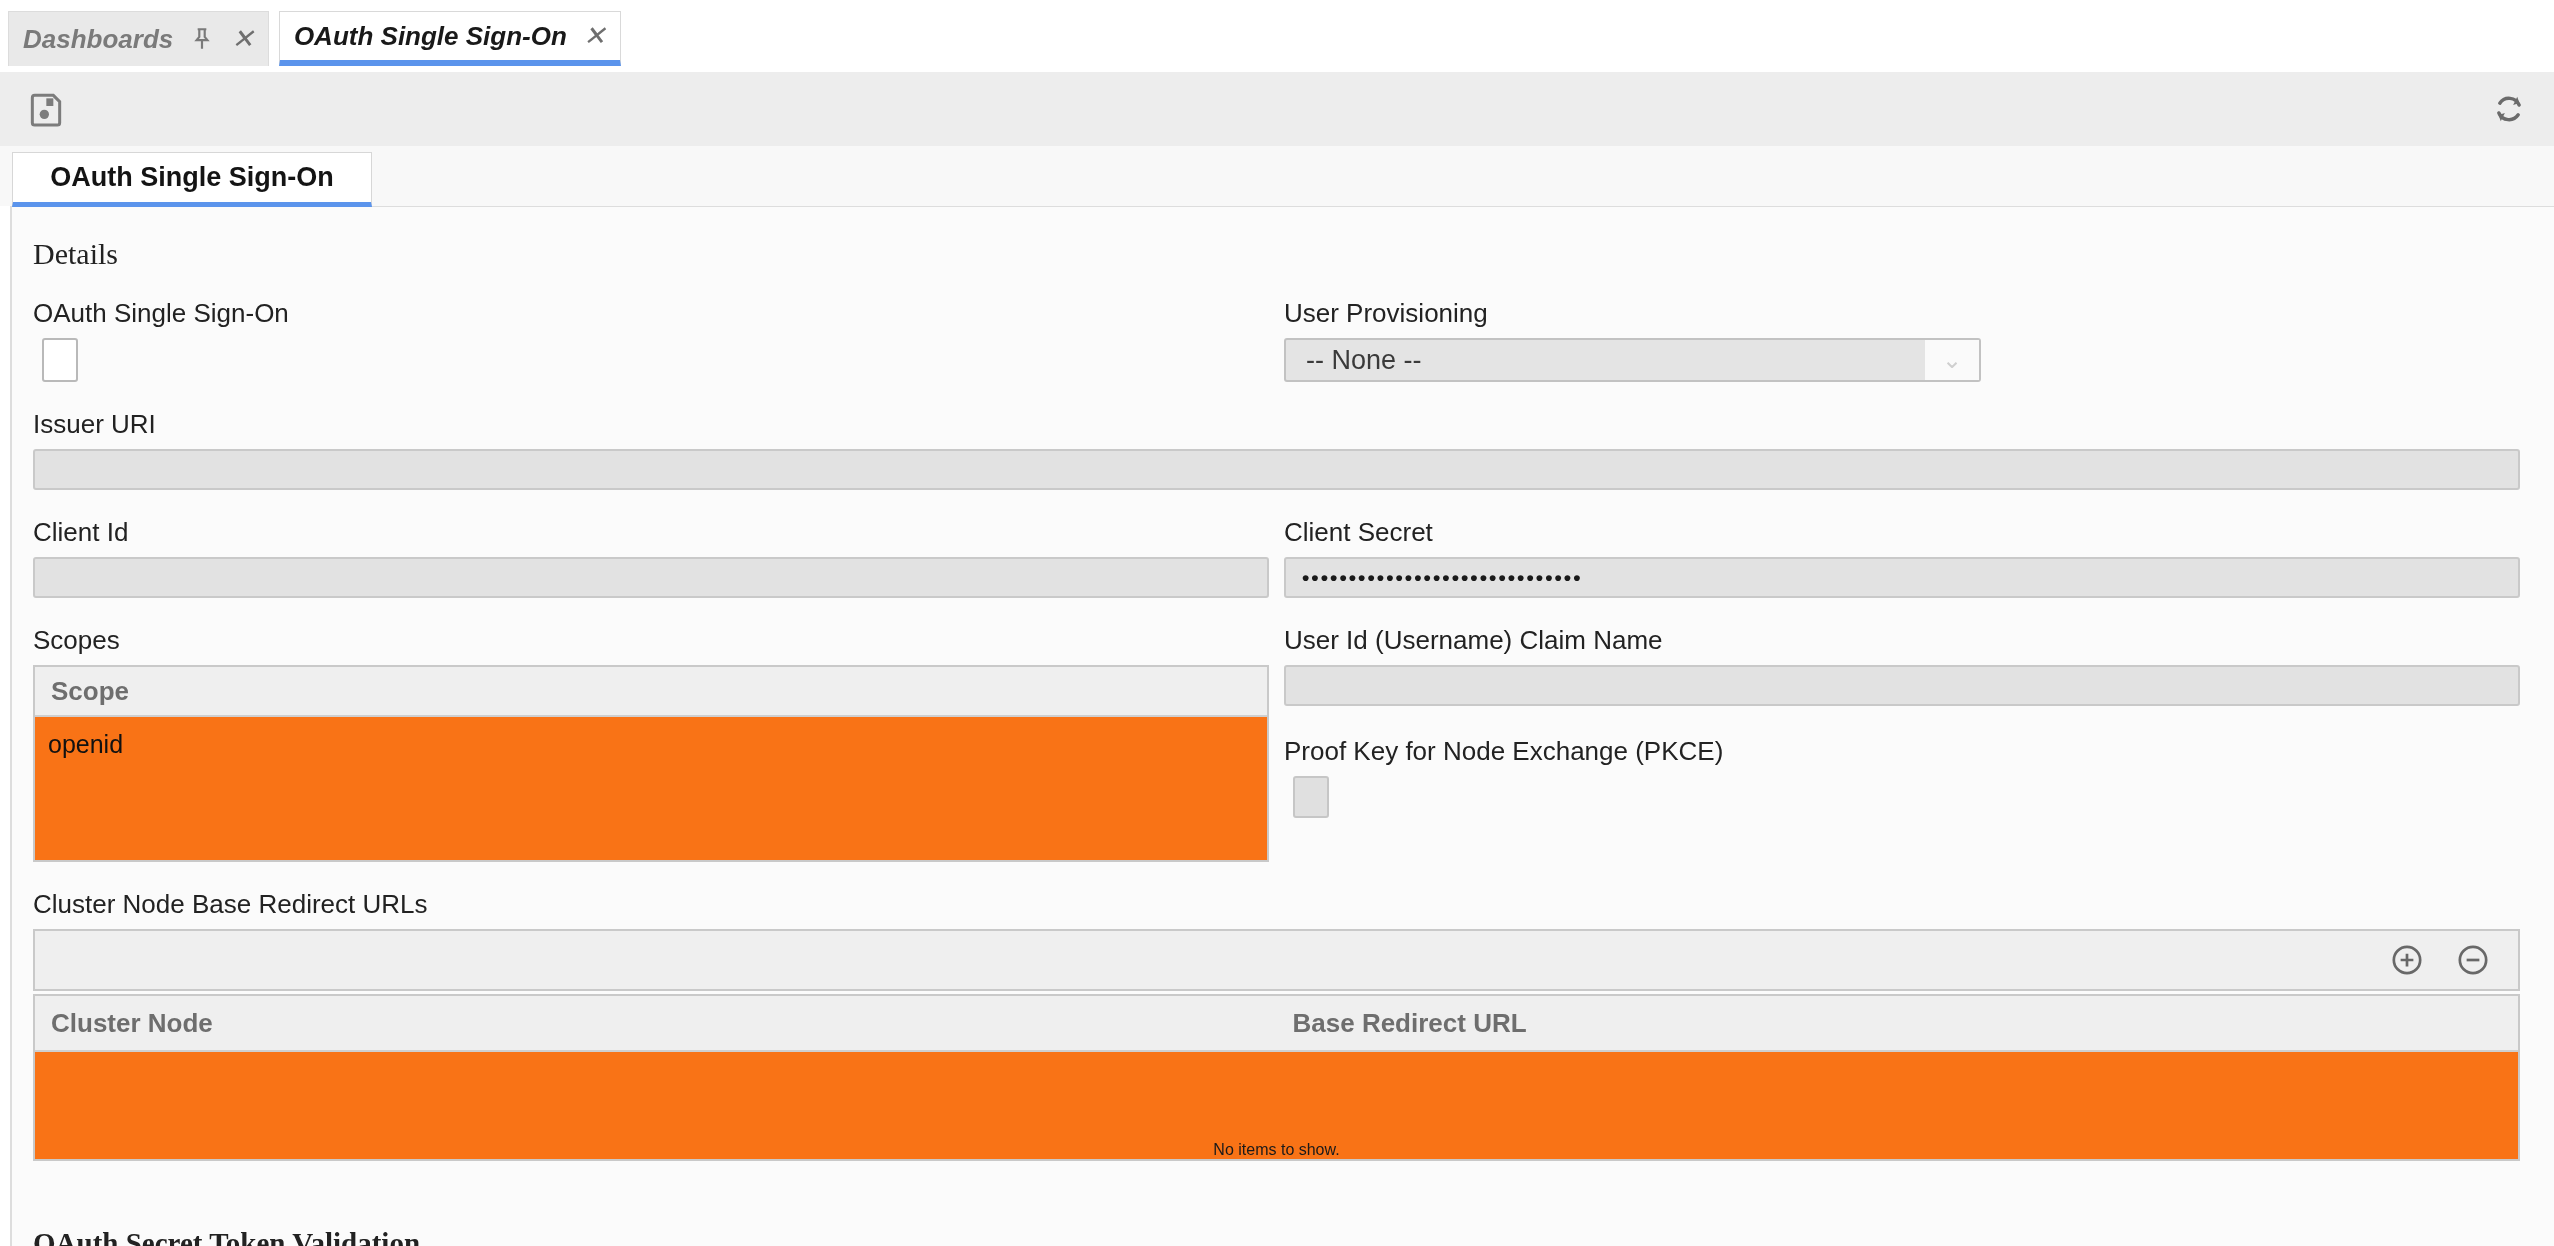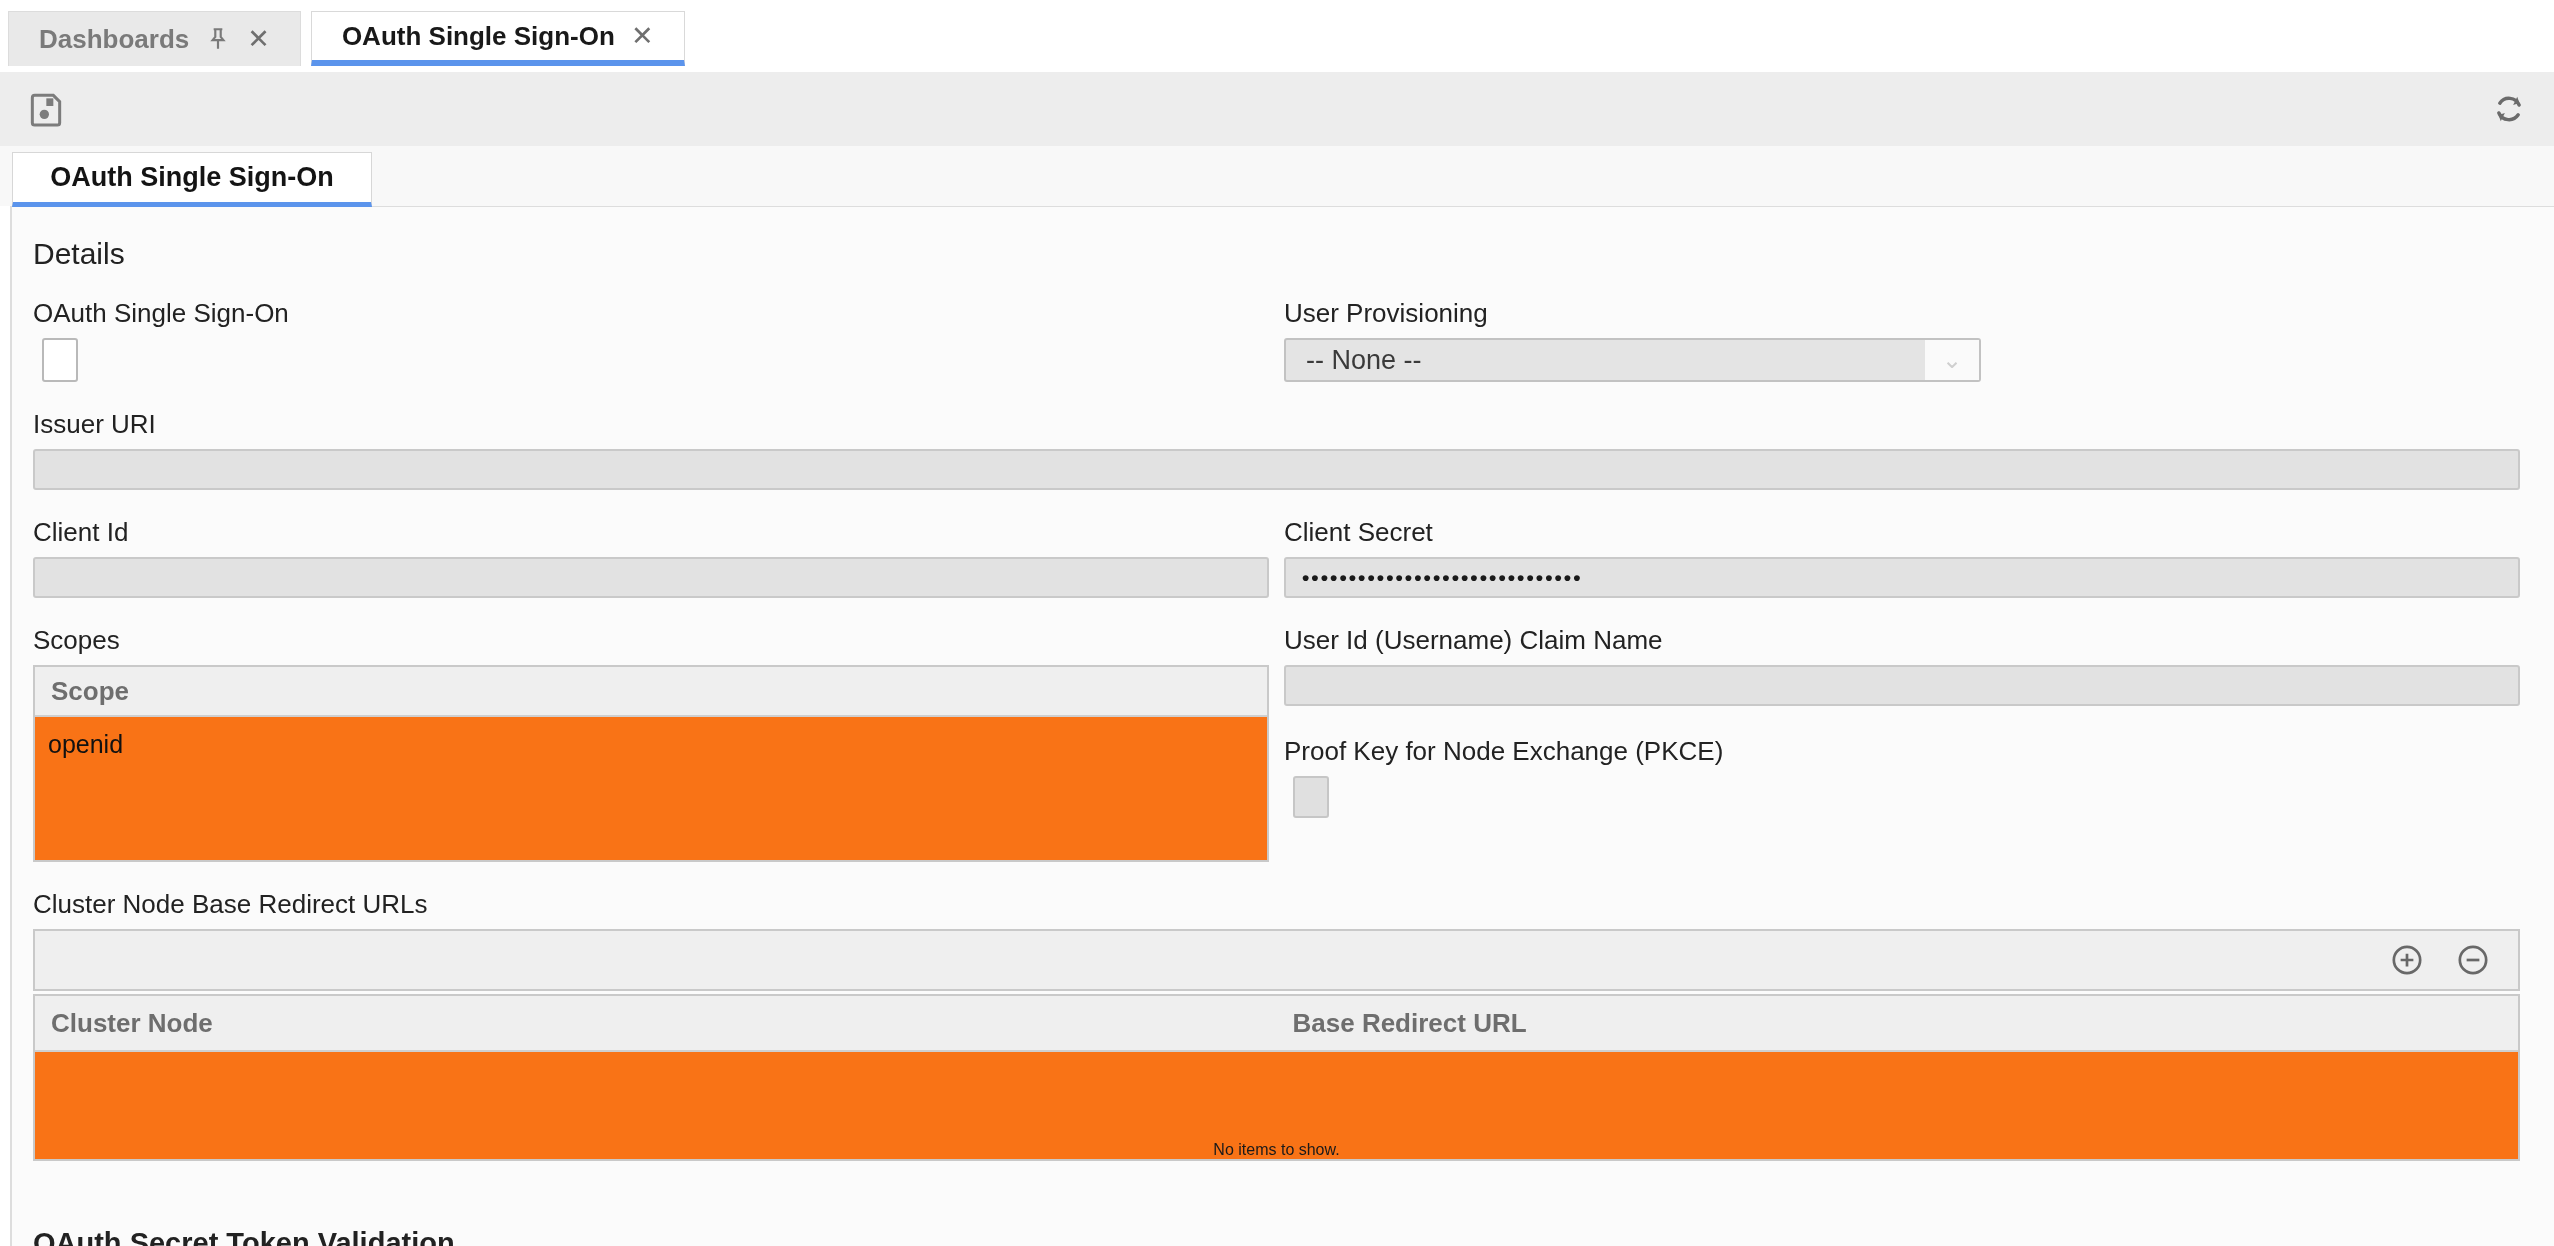--- a/index.html
+++ b/index.html
@@ -1,42 +1,42 @@
 <!DOCTYPE html>
 <html><head>
 <meta charset="utf-8">
 <style>
   * { margin:0; padding:0; box-sizing:border-box; }
   html,body { width:2554px; height:1246px; background:#fff;
     font-family:"Liberation Sans", sans-serif; color:#1c1c1c; overflow:hidden; }
 
   
   .tabstrip { display:flex; align-items:flex-end; height:66px; padding-left:8px; background:#fff; }
-  .wtab { display:flex; align-items:center; gap:16px; height:55px; padding:0 30px;
-    font-size:26px; font-weight:700; cursor:pointer; }
+  .wtab { display:flex; align-items:center; gap:16px; height:55px; padding:0 14px;
+    font-size:26px; font-weight:700; cursor:pointer;font-style:italic; }
   .wtab.inactive { background:#e9e9e9; color:#7a7a7a; border:1px solid #dcdcdc; border-bottom:none; margin-right:10px; }
   .wtab.active { background:#fff; color:#191919; border:1px solid #d9d9d9; border-bottom:6px solid #5b94ec; padding-bottom:0; }
   .wtab .close { font-size:27px; font-weight:400; color:#6f6f6f; line-height:1; }
   .pin-icon { display:inline-flex; }
 
   
   .toolbar { height:74px; margin-top:6px; background:#ededed; display:flex; align-items:center;
     justify-content:space-between; padding:0 26px; }
 
   
   .subtabrow { background:#f8f8f8; padding-left:12px; display:flex; align-items:flex-end; height:60px; }
   .subtab { width:360px; height:55px; background:#fff; border:1px solid #d7d7d7;
     border-bottom:5px solid #5b94ec; display:flex; align-items:center; justify-content:center;
     font-size:27px; font-weight:700; color:#141414; margin-bottom:-1px; cursor:pointer; }
 
   
   .panel { background:#fbfbfb; border-top:1px solid #ddd; border-left:2px solid #ddd;
     margin-left:10px; height:1106px; padding:30px 34px 0 21px; }
 
-  .section-h { font-size:30px; font-weight:400; color:#222; }
+  .section-h { font-size:30px; font-weight:400; color:#222;font-family:Liberation Serif, serif; }
   .section-h.bold { font-weight:700; font-size:29px; }
 
   .grid { display:grid; grid-template-columns:1fr 1fr; column-gap:15px; }
   .row { margin-top:27px; }
   .label { font-size:26px; color:#222; margin-bottom:9px; }
 
   .input { height:41px; background:#e2e2e2; border:2px solid #c9c9c9; border-radius:3px;
     font-size:25px; color:#1a1a1a; display:flex; align-items:center; padding:0 16px; }
   .input.password { font-size:21px; letter-spacing:2px; font-weight:700; }
 

